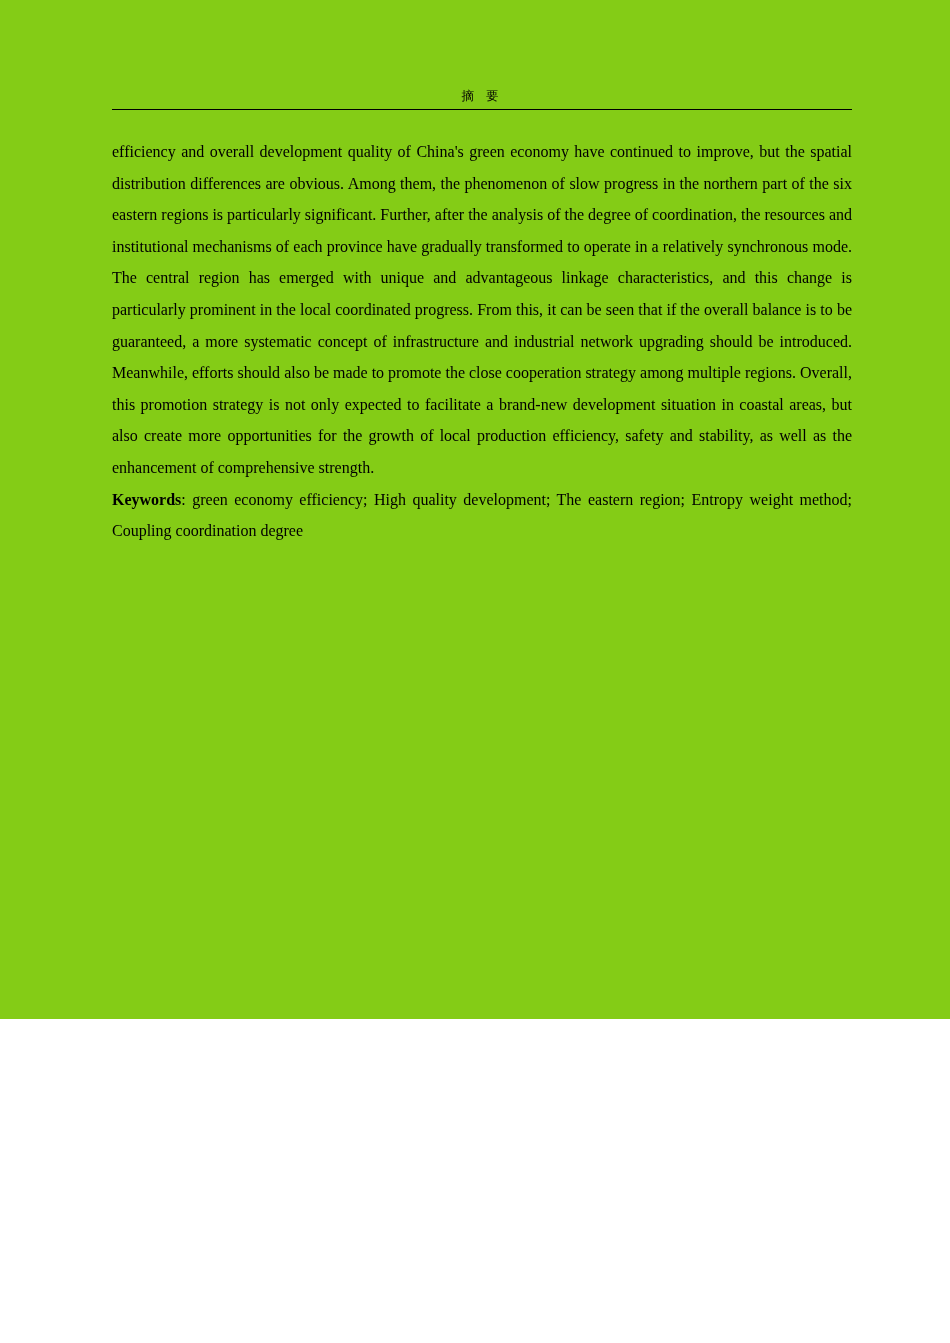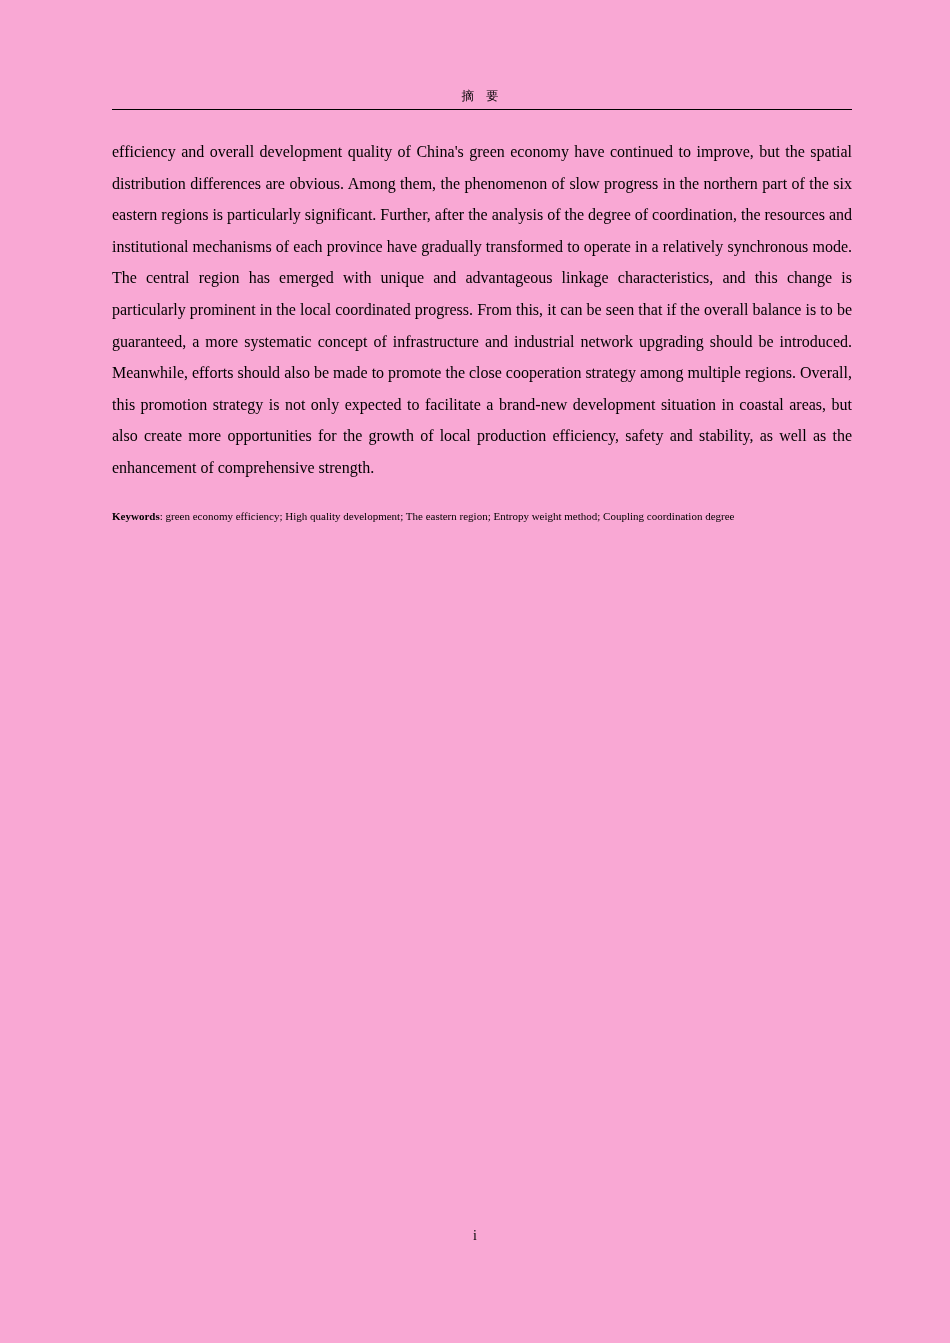--- a/index.html
+++ b/index.html
@@ -3,22 +3,22 @@
 <meta charset="utf-8">
 <style>
   html, body {
     margin: 0;
     padding: 0;
     background: #ffffff;
   }
   .page {
     position: relative;
     width: 950px;
-    height: 1343px;
-    background: #f9a8d4;
+    height: 1019px;
+    background: #84cc16;
     margin: 0 auto;
     overflow: hidden;
     font-family: "Liberation Serif", serif;
     color: #000000;
   }
   .content {
     position: absolute;
     left: 112px;
     top: 88px;
     width: 740px;
@@ -45,22 +45,22 @@
     font-size: 16px;
     line-height: 31.6px;
     text-align: justify;
     text-justify: inter-word;
     color: #000;
   }
   .body-text p {
     margin: 0;
   }
   .keywords {
-    margin-top: 17px;
-    font-size: 11px;
+    margin-top: 0px;
+    font-size: 16px;
     line-height: 31.6px;
     text-align: justify;
     color: #000;
   }
   .keywords .kw-label {
     font-weight: bold;
   }
   .footer {
     position: absolute;
     left: 0;

